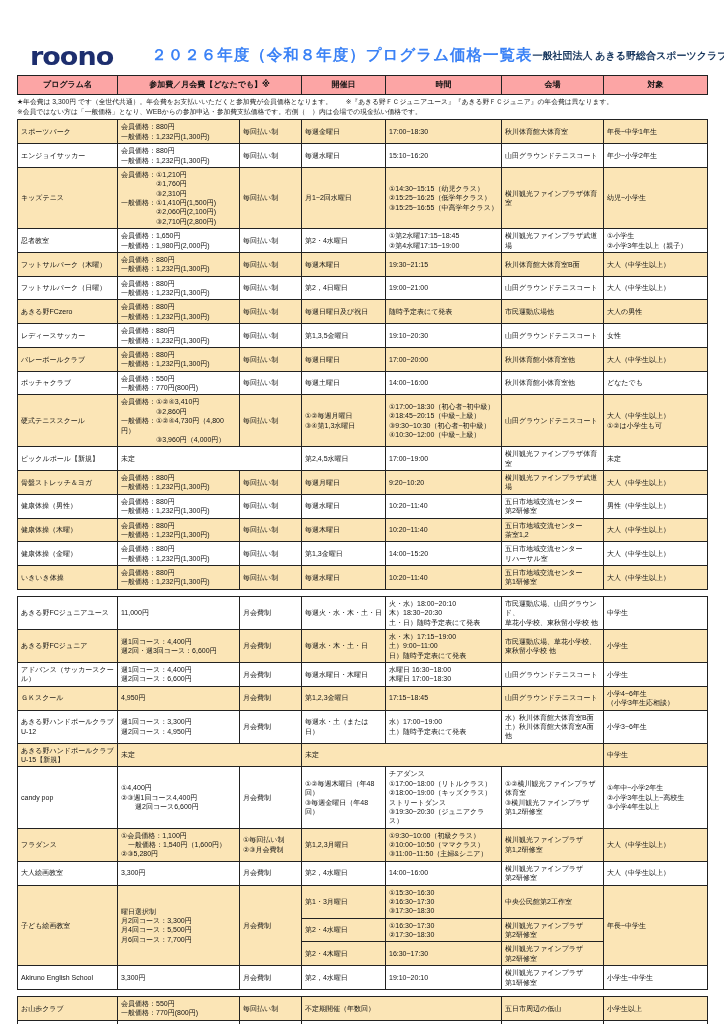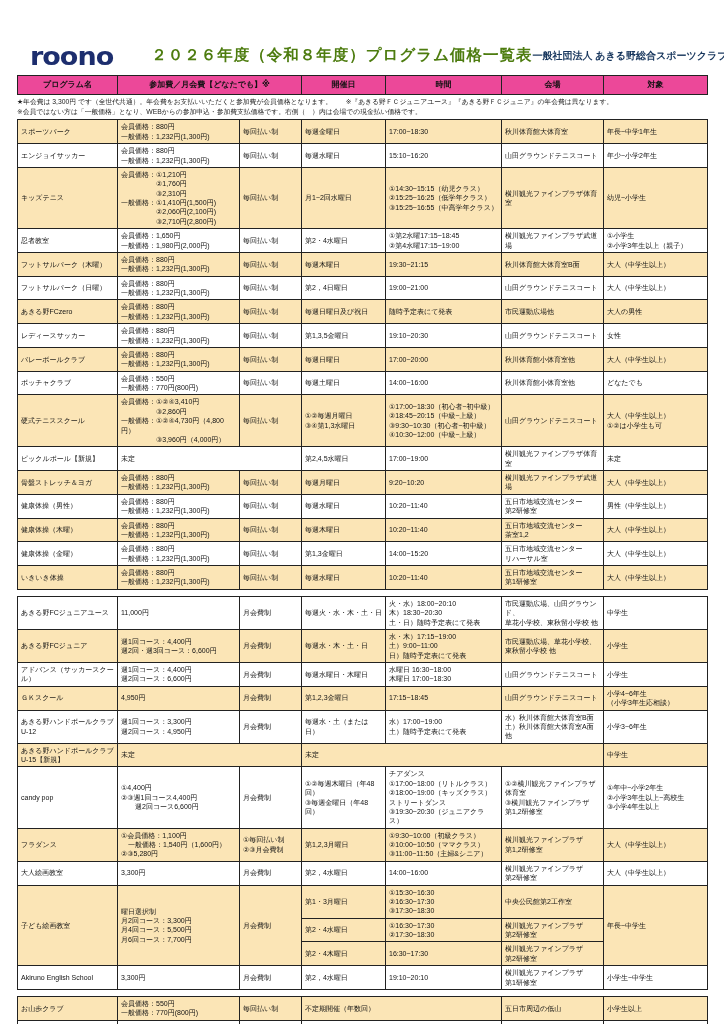--- a/index.html
+++ b/index.html
@@ -1,26 +1,26 @@
 <!DOCTYPE html>
 <html><head>
 <meta charset="utf-8">
 <style>
   html,body{margin:0;padding:0;}
   body{width:724px;height:1024px;background:#fff;font-family:"Liberation Sans","DejaVu Sans",sans-serif;overflow:hidden;}
   .page{position:relative;width:724px;height:1024px;}
   .topbar{display:flex;align-items:center;padding:40px 16px 4px 30px;}
   .logo{color:#1d2e6e;font-weight:800;font-size:27px;letter-spacing:-1px;transform:scaleY(0.95);font-family:"DejaVu Sans",sans-serif;}
-  .title{color:#4d7c0f;font-weight:bold;font-size:15.5px;letter-spacing:1px;margin-left:38px;white-space:nowrap;}
+  .title{color:#3b82f6;font-weight:bold;font-size:15.5px;letter-spacing:1px;margin-left:38px;white-space:nowrap;}
   .org{color:#17365d;font-weight:bold;font-size:10px;margin-left:auto;white-space:nowrap;}
   .tablewrap{width:690px;margin:0 auto;}
   table.grid{border-collapse:collapse;table-layout:fixed;width:690px;}
   table.grid td,table.grid th{border:1px solid #222;font-size:7px;line-height:1.34;padding:2px 3px;vertical-align:middle;white-space:pre-line;overflow:hidden;color:#111;font-weight:normal;text-align:left;height:20px;box-sizing:border-box;}
   table.grid{border:1.5px solid #000;}
-  tr.thead th{background:#ec4899;text-align:center;font-weight:bold;font-size:8px;height:19px;}
+  tr.thead th{background:#fca5a5;text-align:center;font-weight:bold;font-size:8px;height:19px;}
   .c-name{font-size:7.5px;}
   td.tc{text-align:center;}
   tr.cream td{background:#fbe5b6;}
   tr.white td{background:#ffffff;}
   .notes{width:690px;margin:2px auto 2px auto;font-size:6.8px;color:#222;line-height:1.5;}
   .gap{height:6px;}
   col.w-name{width:100px}col.w-fee{width:122px}col.w-pay{width:62px}col.w-date{width:84px}col.w-time{width:116px}col.w-venue{width:102px}col.w-target{width:104px}
 </style>
 </head>
 <body>

